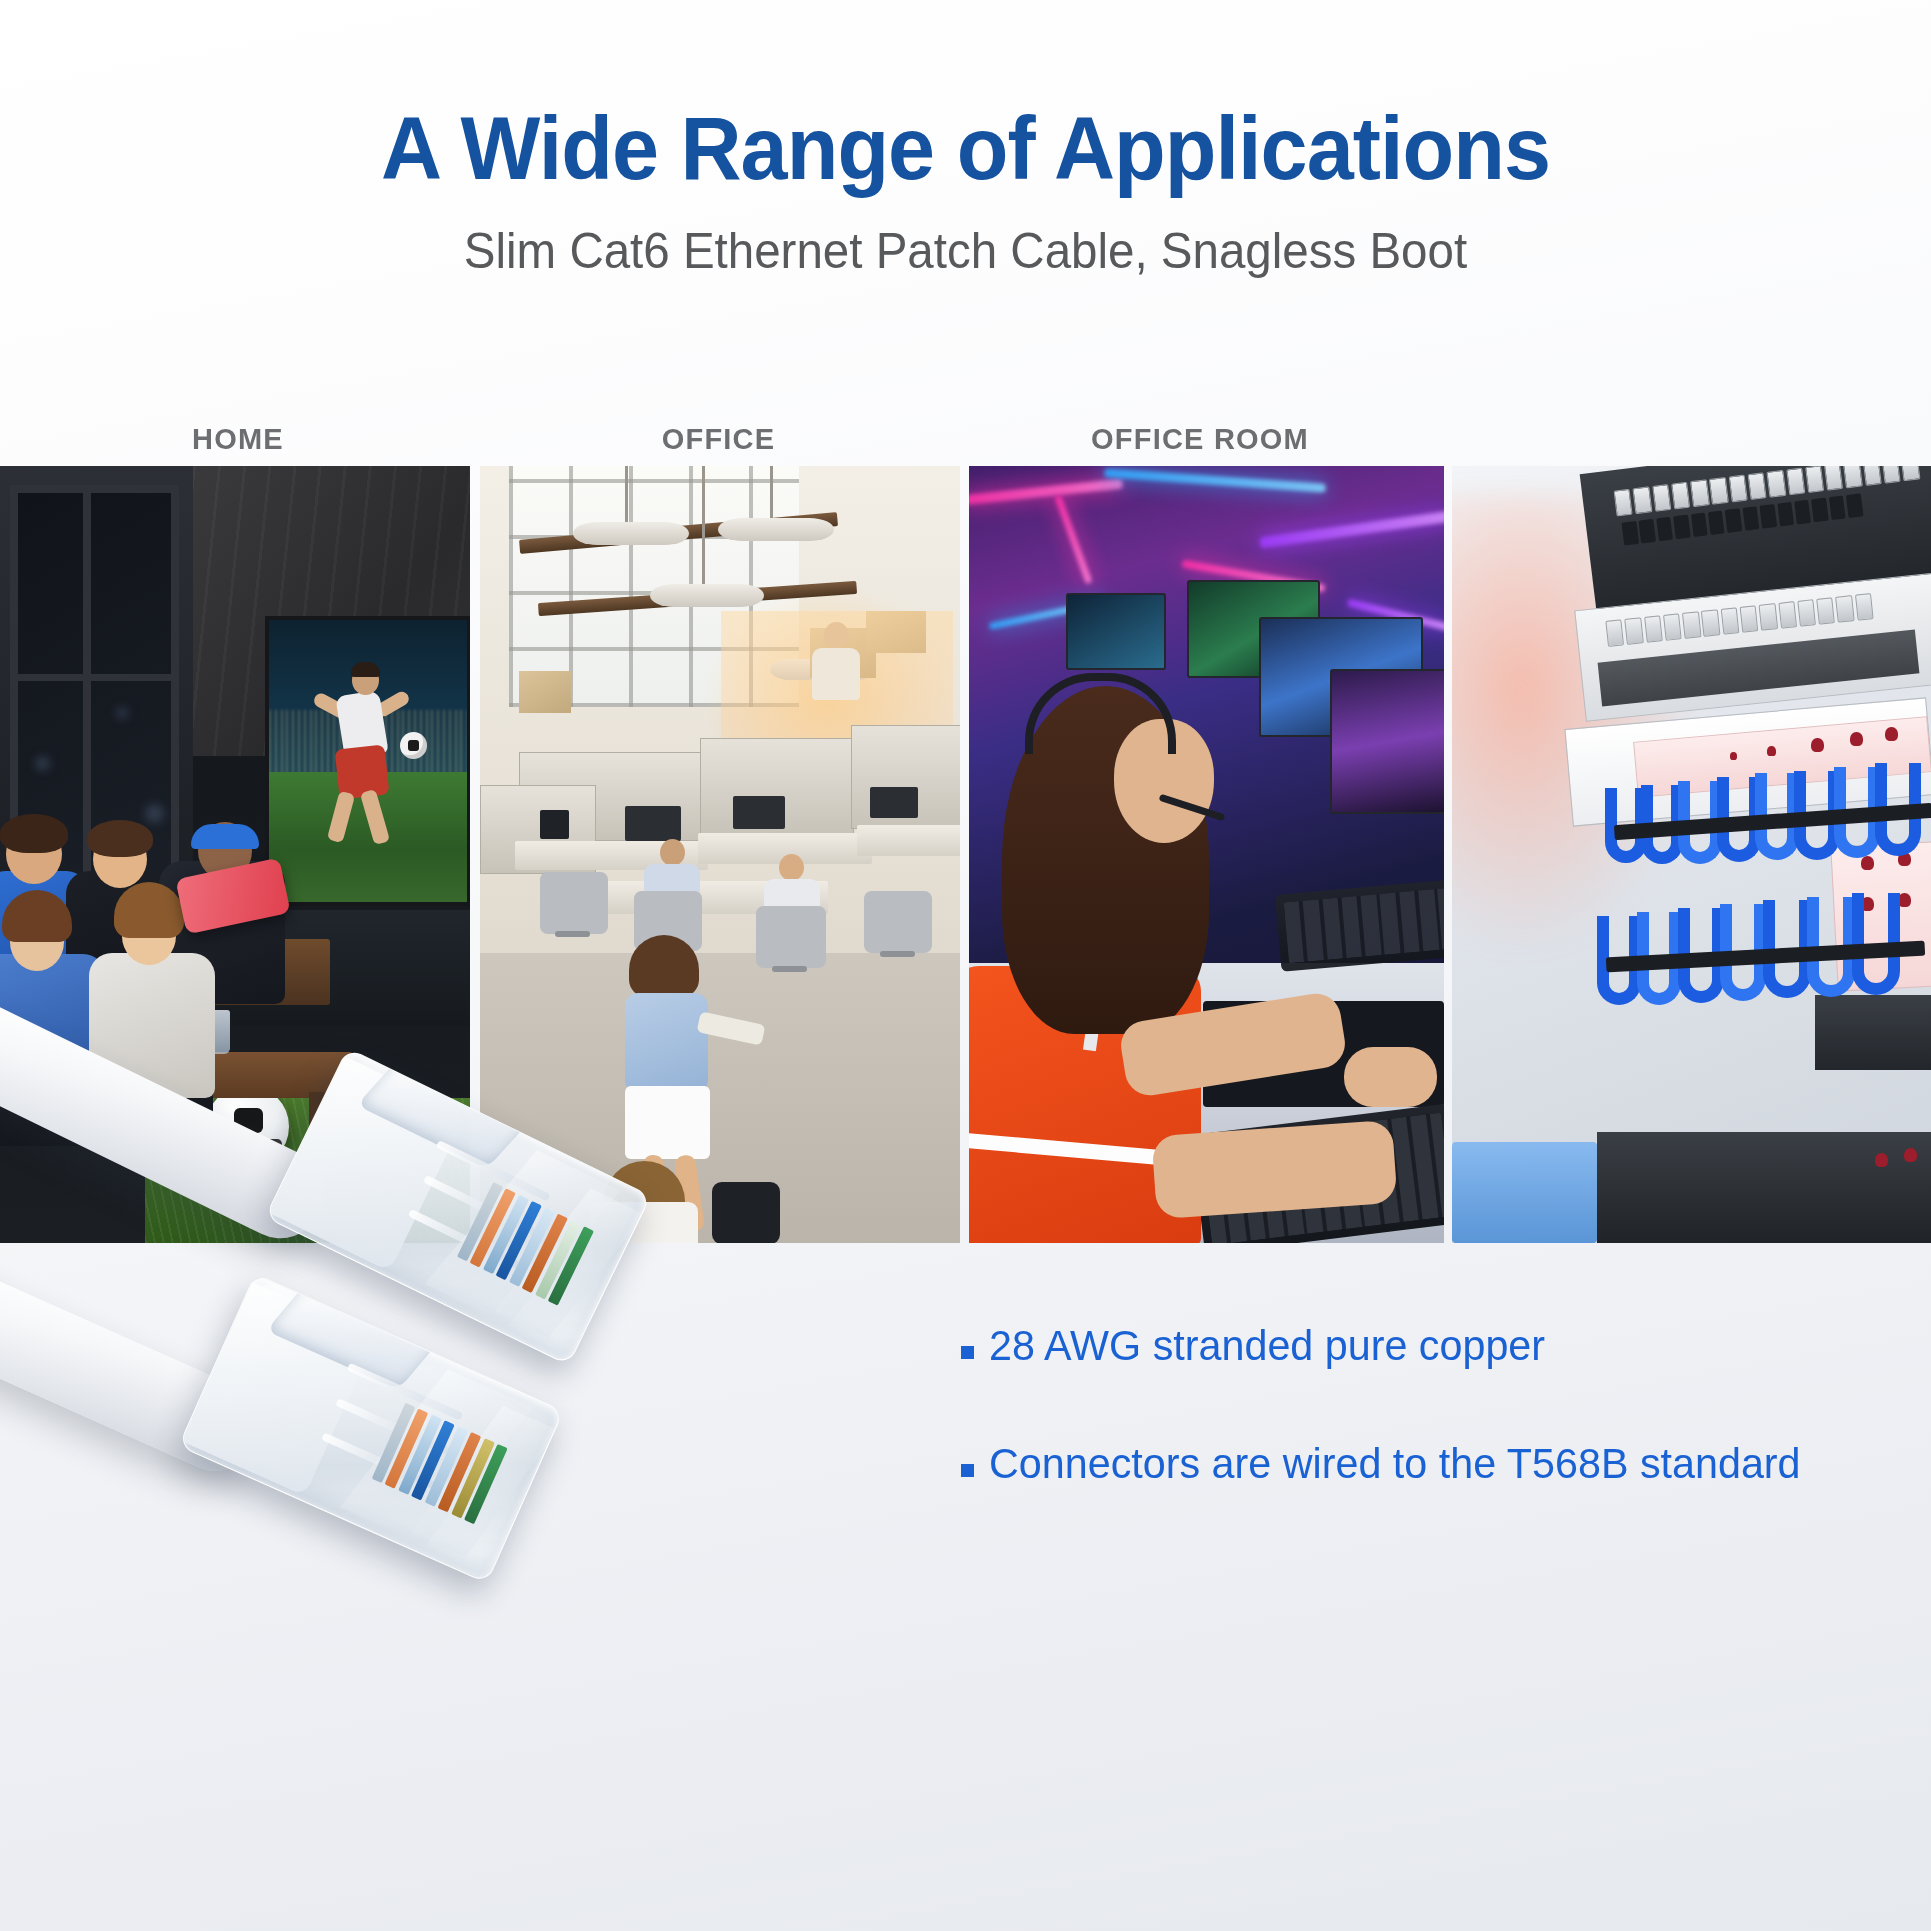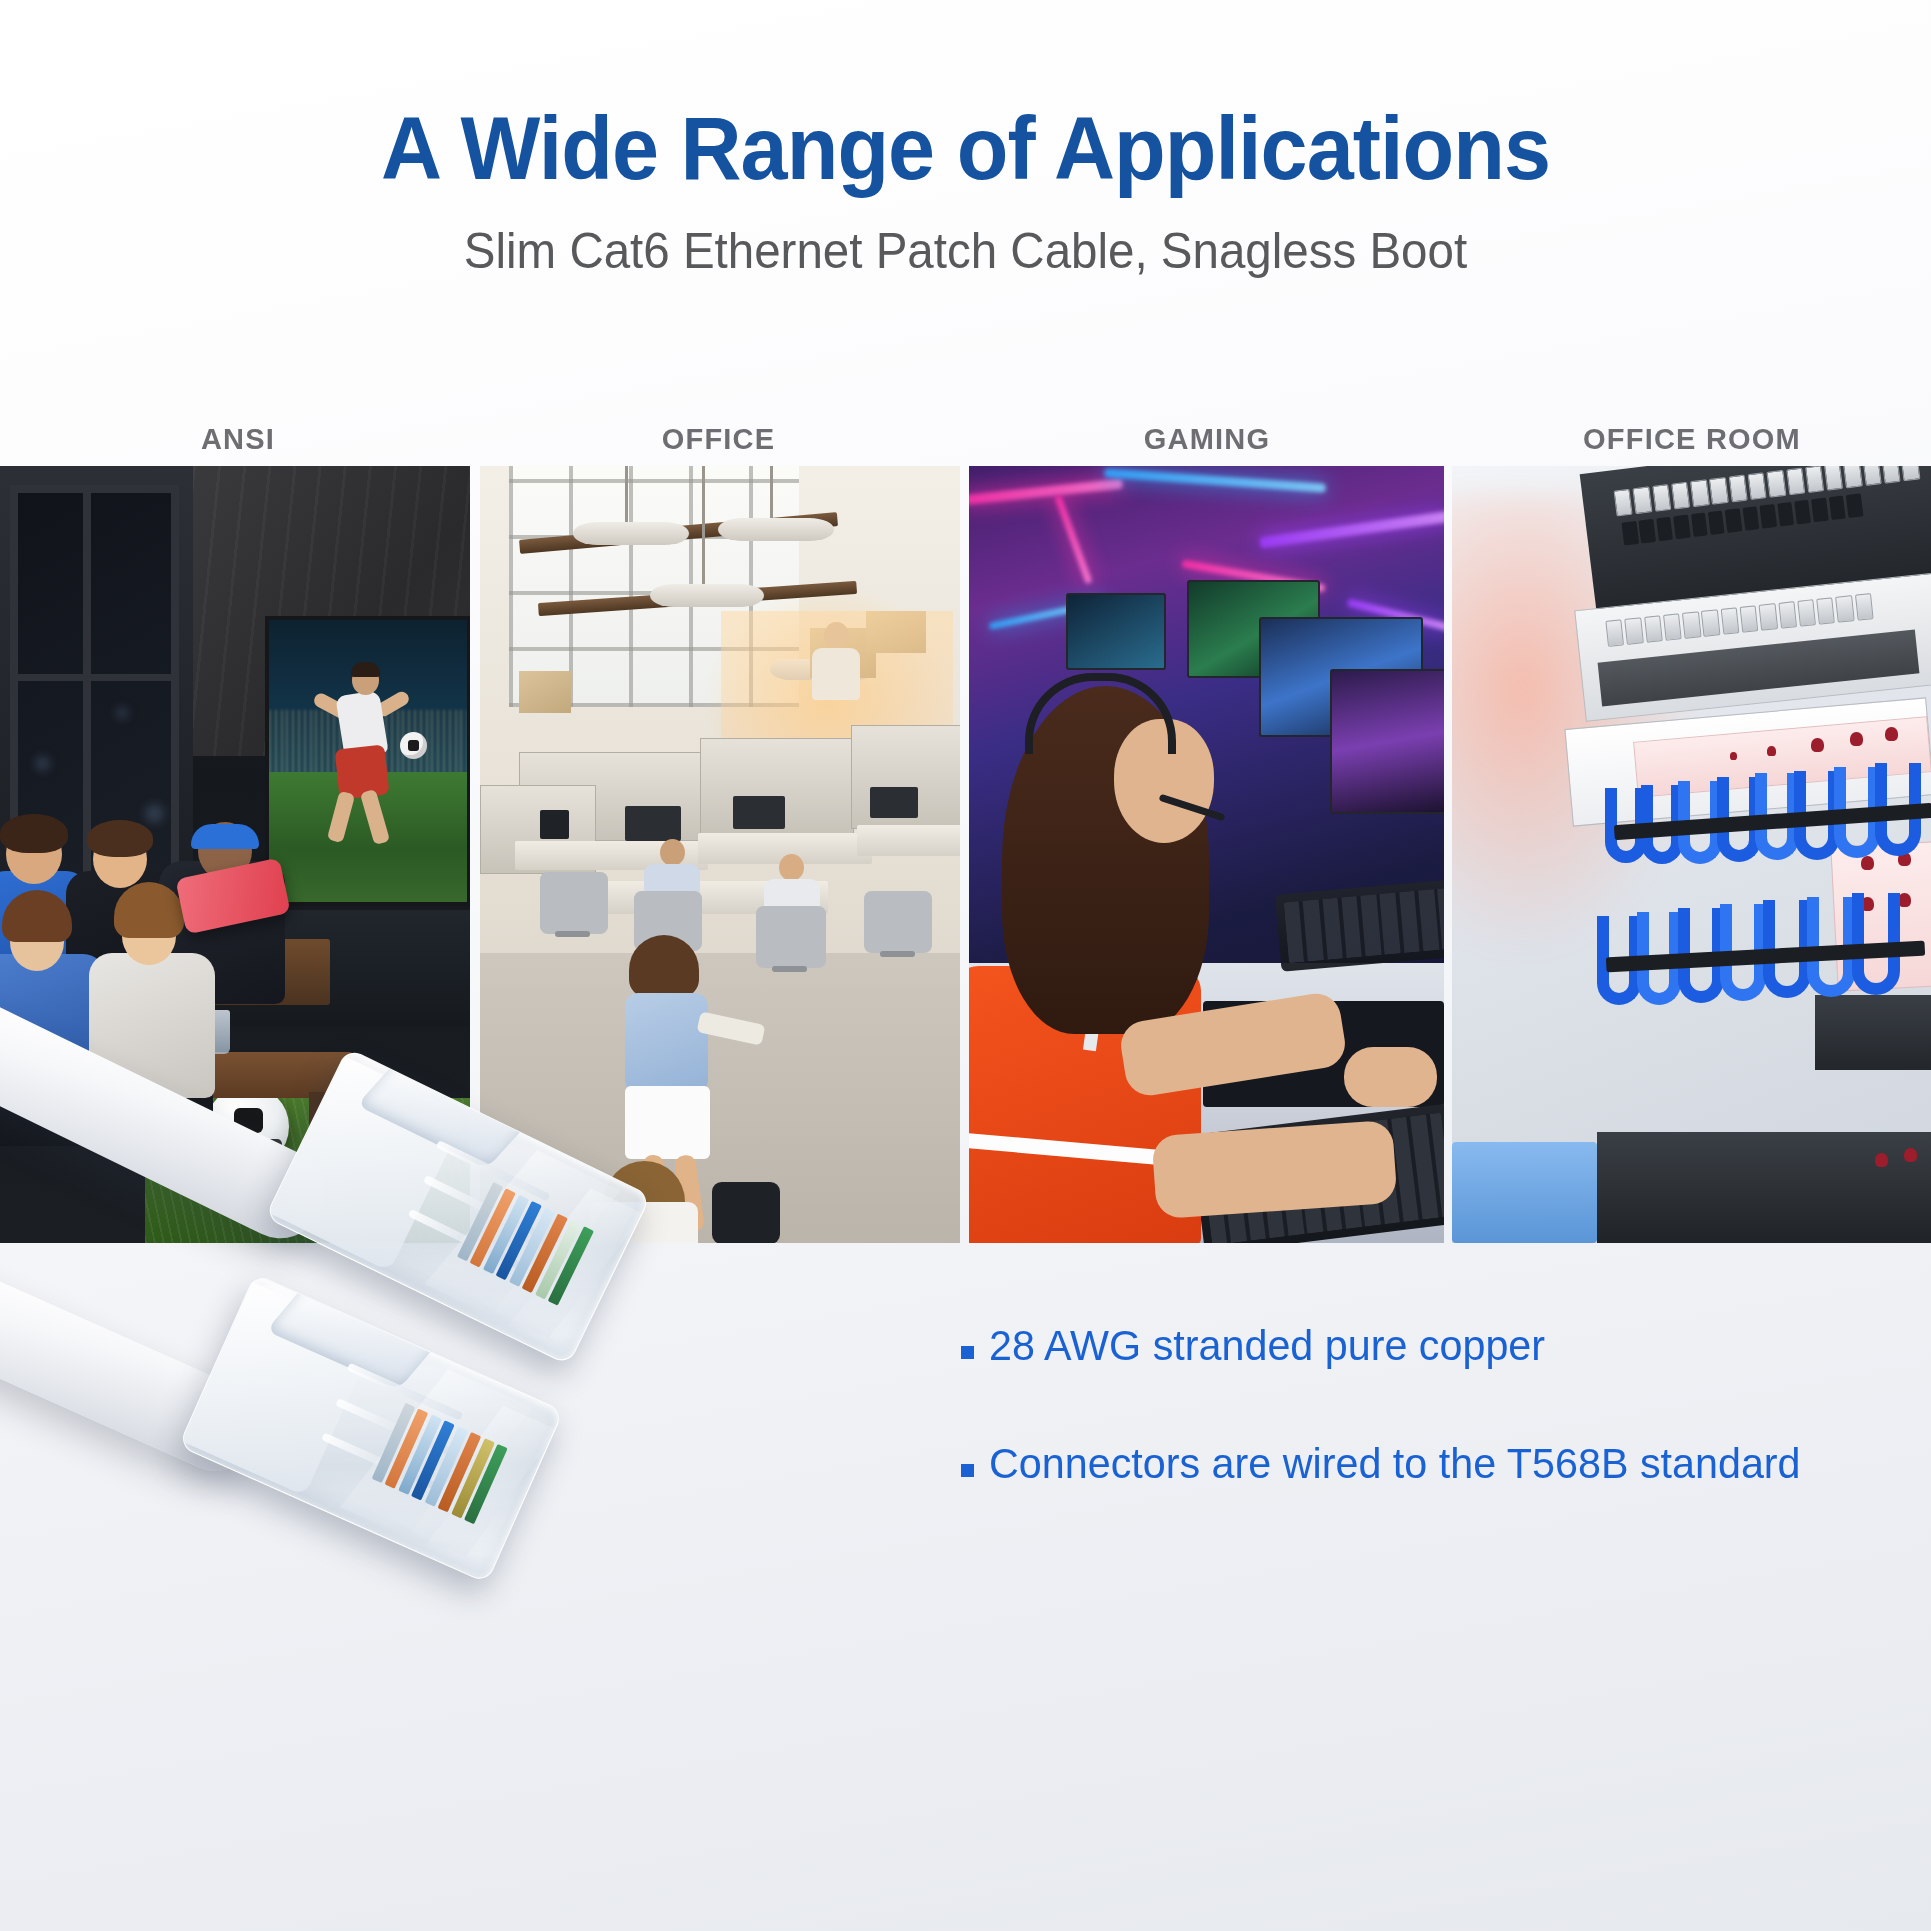--- a/index.html
+++ b/index.html
@@ -262,23 +262,22 @@
 <body>
 
 <div class="page">
 
   <div class="header">
     <div class="title nowrap">A Wide Range of Applications</div>
     <div class="subtitle nowrap">Slim Cat6 Ethernet Patch Cable, Snagless Boot</div>
   </div>
 
   <div class="cat-labels">
-    <div class="cat-label c0">ANSI</div>
+    <div class="cat-label c0">HOME</div>
     <div class="cat-label c1">OFFICE</div>
-    <div class="cat-label c2">GAMING</div>
     <div class="cat-label c3">OFFICE ROOM</div>
   </div>
 
   <div class="strip">
 
     <div class="panel p0">
       <div class="scene home-bg">
         <div class="home-wall"></div>
         <div class="home-window-frame"></div>
         <div class="home-window-mullion"></div>

